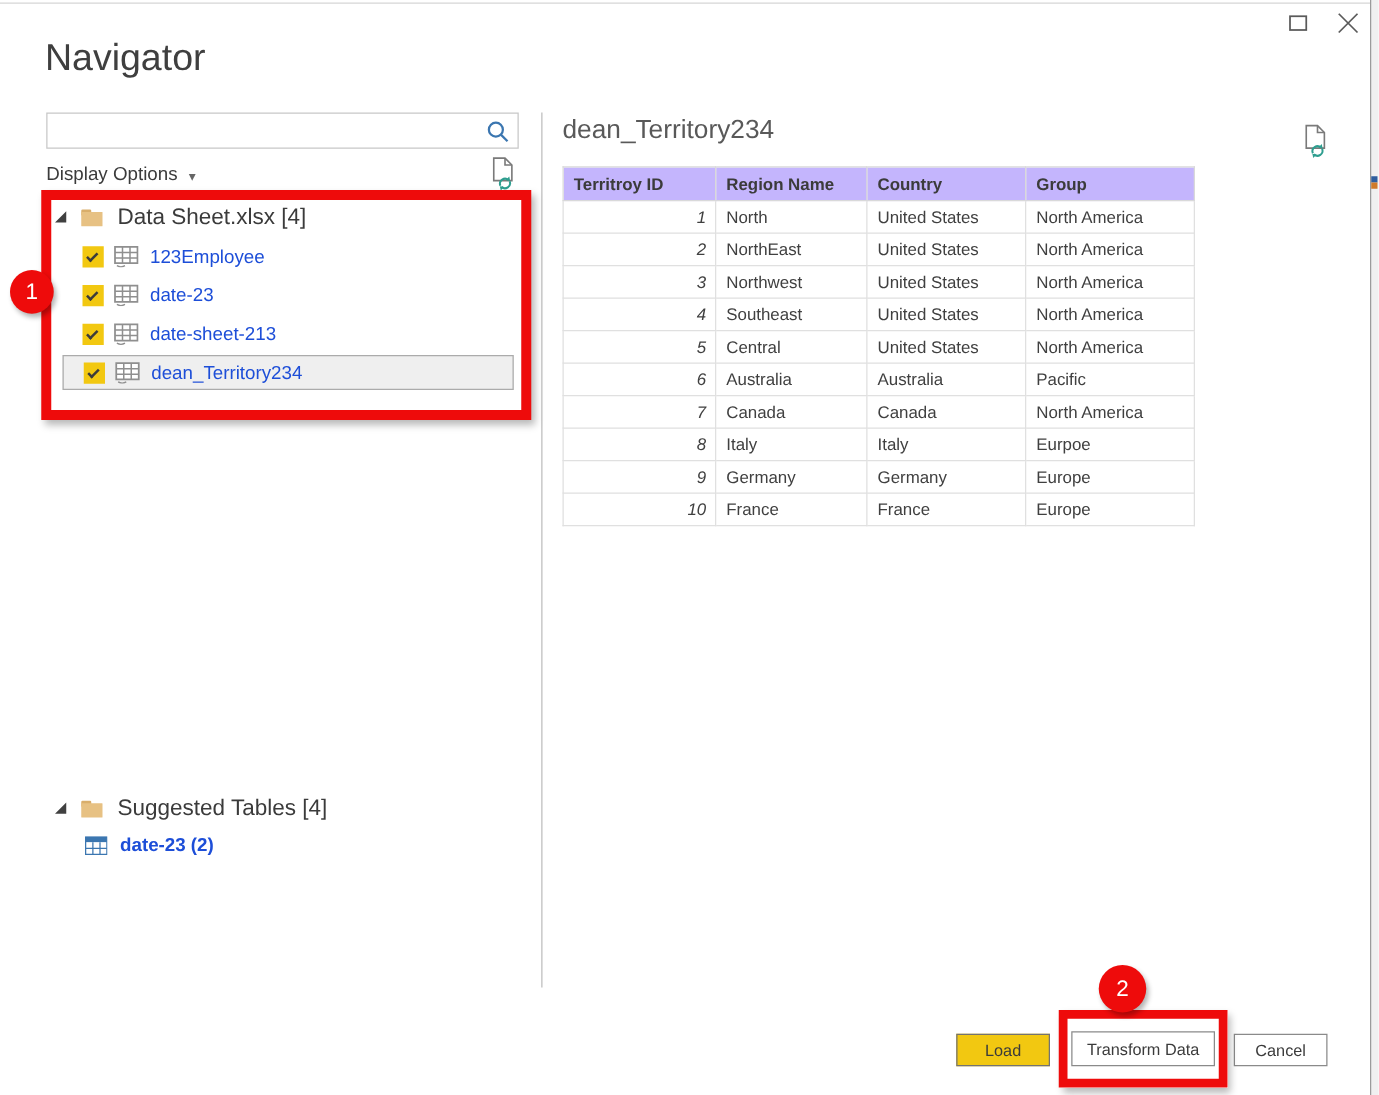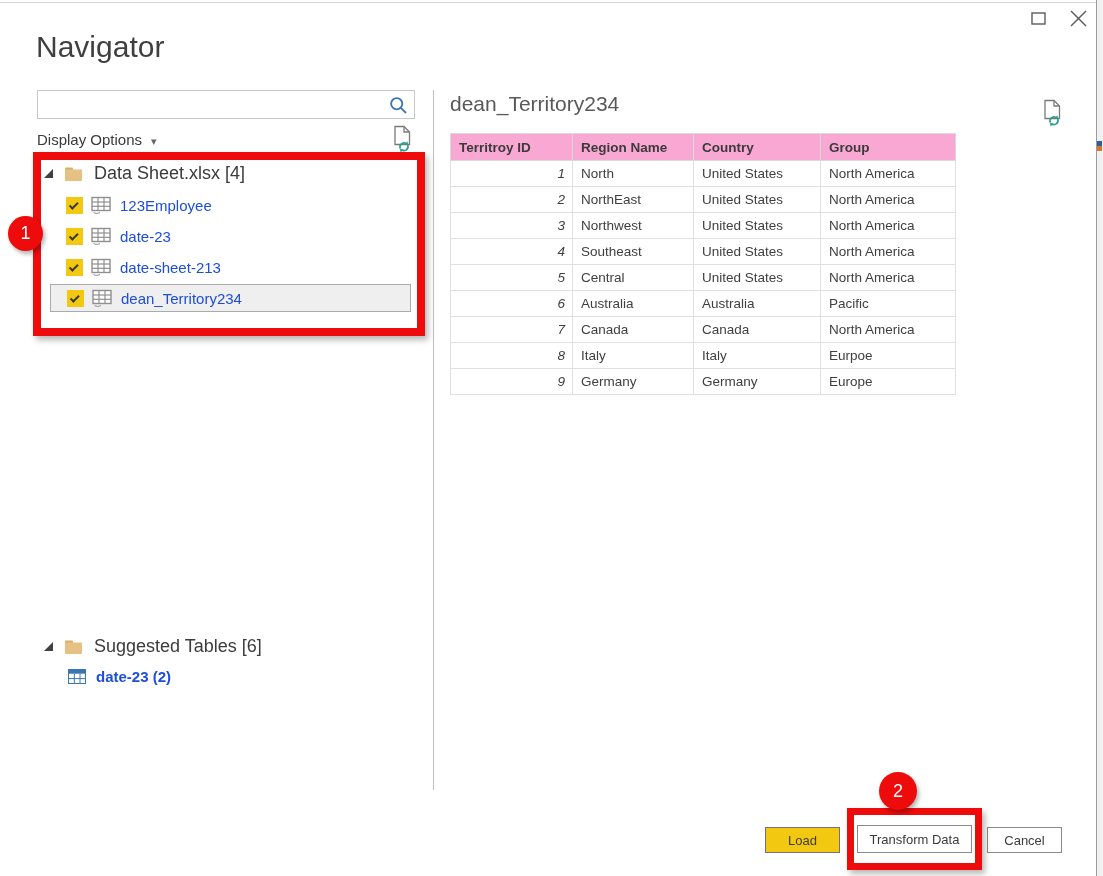--- a/index.html
+++ b/index.html
@@ -41,21 +41,21 @@
   .tree-label { font-size:15px; color:#1d4ed8; white-space:nowrap; }
 
   .suggested-item { position:absolute; left:68px; display:flex; align-items:center; cursor:pointer; }
   .table-icon { margin-right:10px; display:flex; }
 
   .pane-divider { position:absolute; left:433px; top:90px; width:1px; height:700px; background:#bdbdbd; }
 
   .preview-title { position:absolute; left:450px; top:92px; font-size:21px; font-weight:300; color:#595959; }
 
   .preview-table { position:absolute; left:450px; top:133px; border-collapse:collapse; font-size:13.5px; color:#404040; }
-  .preview-table th { height:27px; background:#f9a8d4; font-weight:bold; text-align:left; padding-left:8px; border:1px solid #d9d9d9; color:#3b3b3b; }
+  .preview-table th { height:27px; background:#c4b5fd; font-weight:bold; text-align:left; padding-left:8px; border:1px solid #d9d9d9; color:#3b3b3b; }
   .preview-table td { height:26px; padding-left:8px; border:1px solid #e0e0e0; background:#fff; }
   .preview-table td.c-id { font-style:italic; text-align:right; padding-right:7px; padding-left:0; }
 
   .btn { position:absolute; font-size:13px; color:#3b3b3b; cursor:pointer; font-family:inherit; }
   .btn-load { left:765px; top:827px; width:75px; height:26px; background:#F2C811; border:1px solid #737373; }
   .btn-transform { left:857px; top:825px; width:115px; height:28px; background:#fff; border:1px solid #8a8a8a; }
   .btn-cancel { left:987px; top:827px; width:75px; height:26px; background:#fff; border:1px solid #8a8a8a; }
 
   .anno-box { position:absolute; border-style:solid; border-color:#ee0b0b; box-shadow:3px 4px 6px rgba(0,0,0,0.28); }
   .anno-box-1 { left:33px; top:152px; width:392px; height:184px; border-width:8px; }
@@ -191,21 +191,21 @@
     <span class="tree-label">dean_Territory234</span>
   </div>
     </div>
 
   <div class="tree-root-row" style="top:636px;">
     <span class="tri-expanded"></span>
     <svg width="19" height="16" viewBox="0 0 19 16">
       <rect x="1" y="1.5" width="8" height="5" rx="1" fill="#d9ae6b"></rect>
       <rect x="1" y="3.5" width="17" height="11.5" rx="0.5" fill="#E7C183"></rect>
     </svg>
-    <span class="tree-root-label">Suggested Tables [6]</span>
+    <span class="tree-root-label">Suggested Tables [4]</span>
   </div>
 
   <div class="suggested-item" style="top:668px;font-weight:bold;">
     <span class="table-icon">
       <svg width="18" height="15" viewBox="0 0 18 15">
         <rect x="0.5" y="0.5" width="17" height="14" fill="#fff" stroke="#3B76B0"></rect>
         <rect x="0.5" y="0.5" width="17" height="4.2" fill="#3B76B0"></rect>
         <line x1="6.3" y1="4.7" x2="6.3" y2="14.5" stroke="#3B76B0"></line>
         <line x1="12" y1="4.7" x2="12" y2="14.5" stroke="#3B76B0"></line>
         <line x1="0.5" y1="9.6" x2="17.5" y2="9.6" stroke="#3B76B0"></line>
@@ -294,20 +294,26 @@
     <td>Italy</td>
     <td>Italy</td>
     <td>Eurpoe</td>
   </tr>
         <tr>
     <td class="c-id">9</td>
     <td>Germany</td>
     <td>Germany</td>
     <td>Europe</td>
   </tr>
+        <tr>
+    <td class="c-id">10</td>
+    <td>France</td>
+    <td>France</td>
+    <td>Europe</td>
+  </tr>
       </tbody>
   </table>
 
   <button class="btn btn-load">Load</button>
   <button class="btn btn-transform">Transform Data</button>
   <button class="btn btn-cancel">Cancel</button>
 
   <div class="anno-box anno-box-1"></div>
   <div class="anno-badge anno-badge-1">1</div>
   <div class="anno-box anno-box-2"></div>

